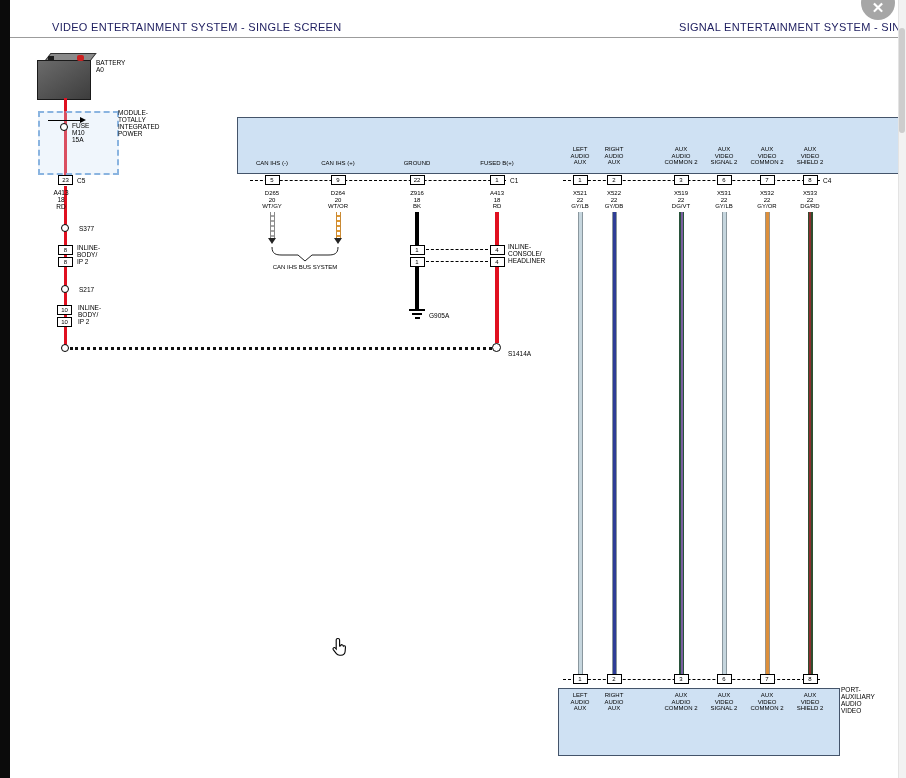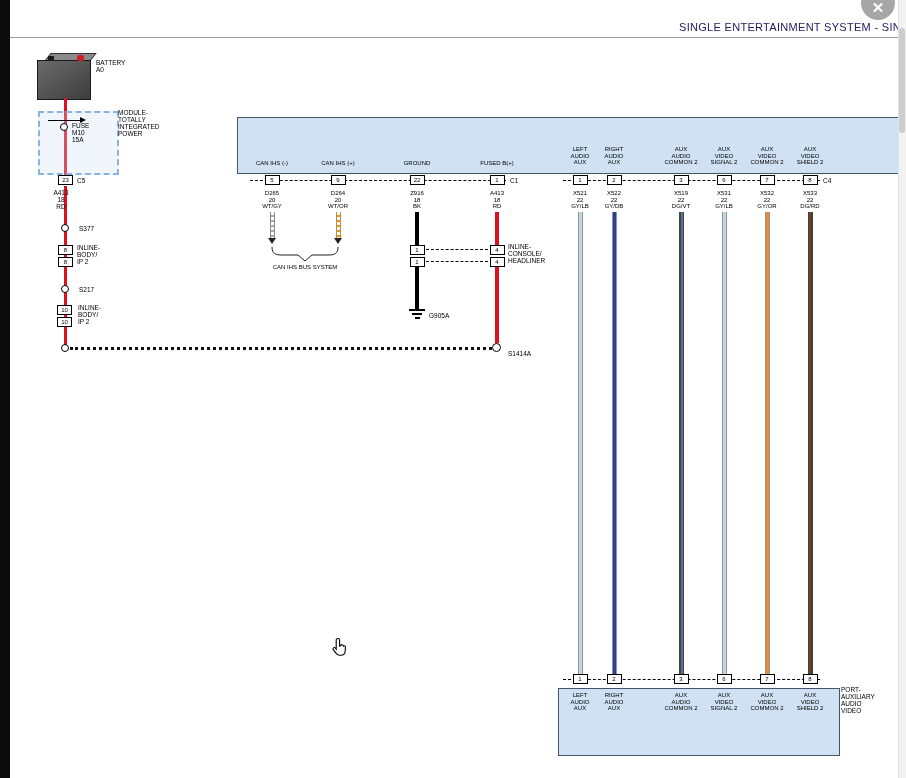--- a/index.html
+++ b/index.html
@@ -38,21 +38,22 @@
 <div class="app">
 
   <div class="abs" style="left:0;top:0;width:10px;height:778px;background:#0b0b0b;z-index:9;"></div>
   <div class="abs" style="left:861px;top:-14px;width:34px;height:34px;border-radius:50%;background:#a6a6a6;z-index:10;
               display:flex;align-items:center;justify-content:center;">
     <span style="color:#fff;font-size:15px;font-weight:bold;margin-top:10px;">✕</span>
   </div>
   <div class="abs" style="left:898px;top:0;width:8px;height:778px;background:#f2f2f2;border-left:1px solid #e3e3e3;z-index:9;"></div>
   <div class="abs" style="left:899px;top:28px;width:6px;height:105px;background:#cdcdcd;border-radius:3px;z-index:10;"></div>
 
-  <div class="title" style="left:679px;top:21px;">SINGLE ENTERTAINMENT SYSTEM - SIN</div>
+  <div class="title" style="left:52px;top:21px;">VIDEO ENTERTAINMENT SYSTEM - SINGLE SCREEN</div>
+  <div class="title" style="left:679px;top:21px;">SIGNAL ENTERTAINMENT SYSTEM - SIN</div>
   <div class="abs" style="left:10px;top:37px;width:888px;border-top:1px solid #9c9c9c;"></div>
 
   <div class="abs" style="left:46px;top:53px;width:44px;height:10px;background:#8a8a8a;border:1px solid #333;transform:skewX(-38deg);"></div>
   <div class="abs" style="left:37px;top:60px;width:52px;height:38px;background:linear-gradient(145deg,#6b6b6b,#3d3d3d);border:1px solid #1a1a1a;"></div>
   <div class="abs" style="left:77px;top:55px;width:7px;height:6px;background:#cc2020;border-radius:2px;"></div>
   <div class="abs" style="left:48px;top:56px;width:6px;height:5px;background:#1c1c1c;"></div>
   <div class="lbl" style="left:96px;top:59px;">BATTERY</div>
   <div class="lbl" style="left:96px;top:66px;">A0</div>
 
   <div class="wire w-red" style="left:64px;top:98px;height:78px;"></div>

